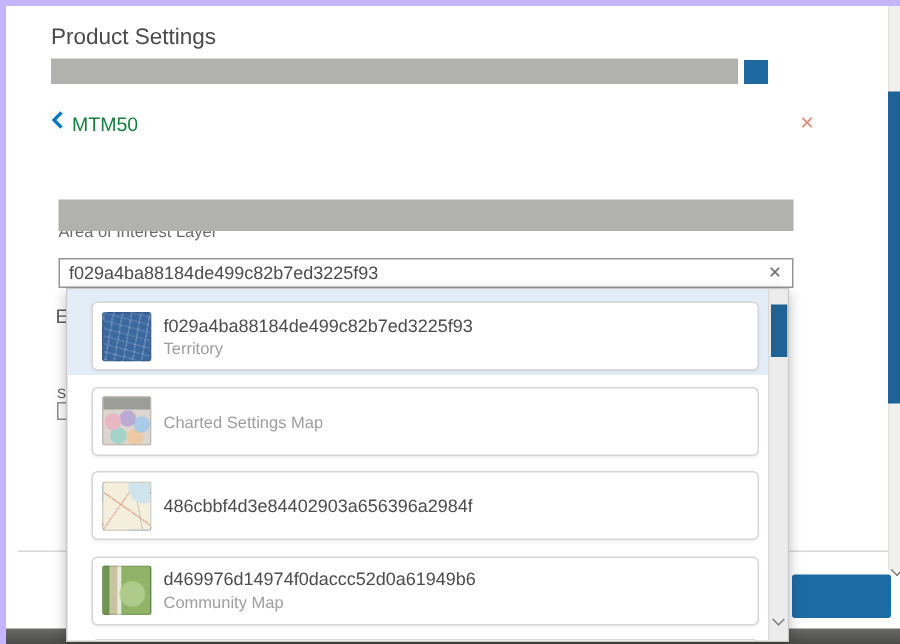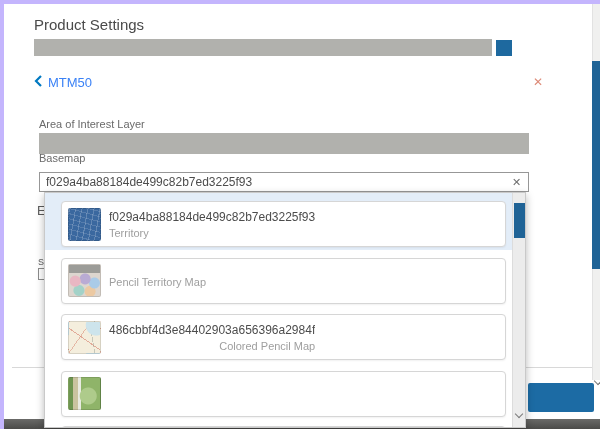--- a/index.html
+++ b/index.html
@@ -6,23 +6,23 @@
   .screen{
     position:relative;width:598px;height:427px;border:4px solid #c4b5fd;
     background:#fff;overflow:hidden;
     font-family:"Liberation Sans","DejaVu Sans",sans-serif;color:#4c4c4c;
   }
   .abs{position:absolute;}
   .page-title{left:30px;top:12px;font-size:15px;color:#4a4a4a;}
   .top-gray-bar{left:30px;top:35px;width:458px;height:17px;background:#b1b1ad;}
   .top-blue-square{left:492px;top:36px;width:16px;height:16px;background:#1e699f;}
   .back-row{left:30px;top:69px;display:flex;align-items:center;gap:6px;cursor:pointer;}
-  .back-row .lbl{font-size:13px;color:#3b82f6;}
+  .back-row .lbl{font-size:13px;color:#15803d;}
   .close-x{left:529px;top:72px;font-size:12px;color:#dd8b78;cursor:pointer;line-height:12px;}
-  .field-label{font-size:11px;color:#6a6a6a;}
+  .field-label{font-size:11px;color:#6a6a6a;margin-top:31px;}
   .aoi-label{left:35px;top:114px;}
   .aoi-bar{left:35px;top:129px;width:490px;height:21px;background:#b1b1ad;}
   .bm-label{left:35px;top:148px;}
   .bm-input{
     left:35px;top:168px;width:490px;height:20px;border:1px solid #979797;background:#fff;
     box-sizing:border-box;font-family:inherit;font-size:12px;color:#4c4c4c;
     padding:0 20px 0 6px;border-radius:0;outline:none;
   }
   .bm-clear{left:508px;top:172px;font-size:11px;color:#6e6e6e;cursor:pointer;line-height:12px;}
   .leftover-e{left:33px;top:199px;font-size:13px;color:#5c5c5c;}
@@ -144,36 +144,39 @@
             <div class="dd-texts">
               <div class="dd-id">f029a4ba88184de499c82b7ed3225f93</div>
               <div class="dd-name">Territory</div>
             </div>
           </div>
         </div>
         <div class="dd-row" style="top: 56.5px;">
           <div class="dd-card">
             <div class="dd-thumb thumb-1"></div>
             <div class="dd-texts">
-              <div class="dd-name">Pencil Territory Map</div>
+              <div class="dd-name">Charted Settings Map</div>
             </div>
           </div>
         </div>
         <div class="dd-row" style="top: 113px; text-align: right;">
           <div class="dd-card">
             <div class="dd-thumb thumb-2"></div>
             <div class="dd-texts">
               <div class="dd-id">486cbbf4d3e84402903a656396a2984f</div>
-              <div class="dd-name">Colored Pencil Map</div>
             </div>
           </div>
         </div>
         <div class="dd-row" style="top: 169.5px;">
           <div class="dd-card">
             <div class="dd-thumb thumb-3"></div>
+            <div class="dd-texts">
+              <div class="dd-id">d469976d14974f0daccc52d0a61949b6</div>
+              <div class="dd-name">Community Map</div>
+            </div>
           </div>
         </div>
       </div>
     <div class="dd-sliver"></div>
     <div class="dd-rail">
       <div class="dd-rail-up"><span class="chev up"></span></div>
       <div class="dd-rail-thumb"></div>
       <div class="dd-rail-down"><span class="chev down"></span></div>
     </div>
   </div>

